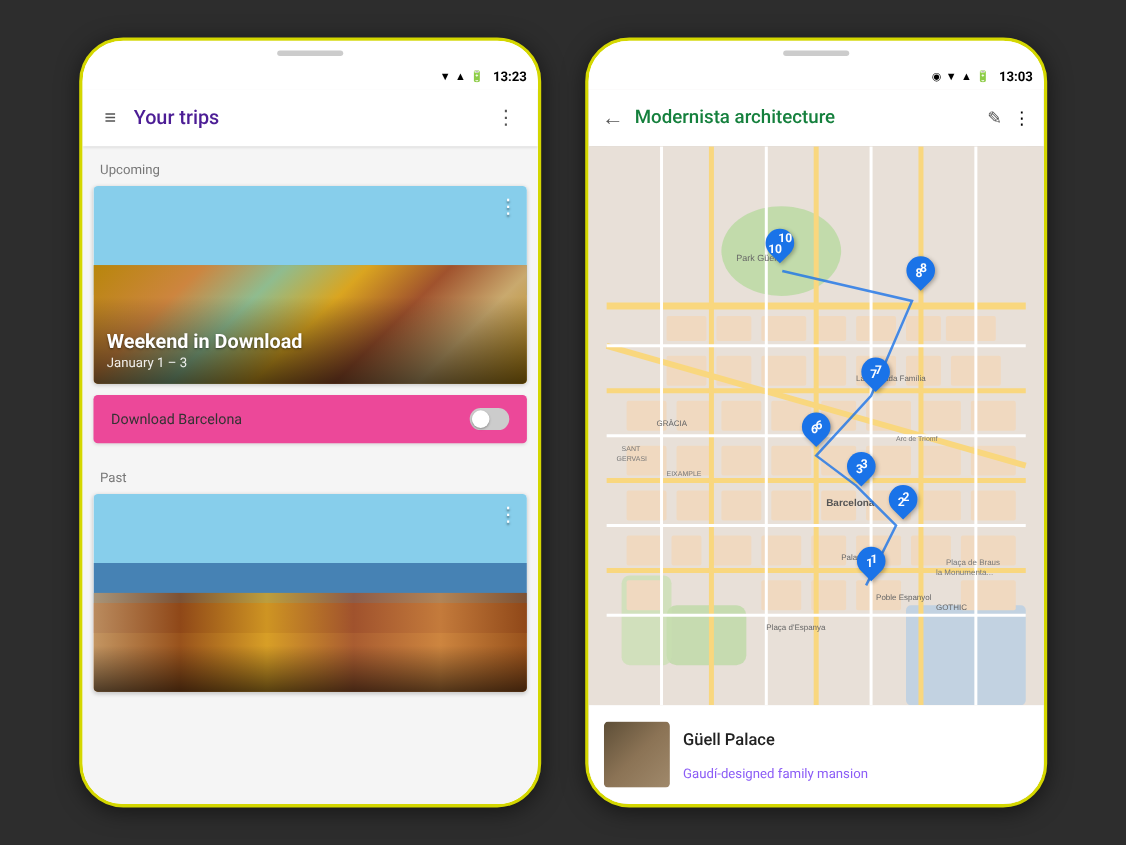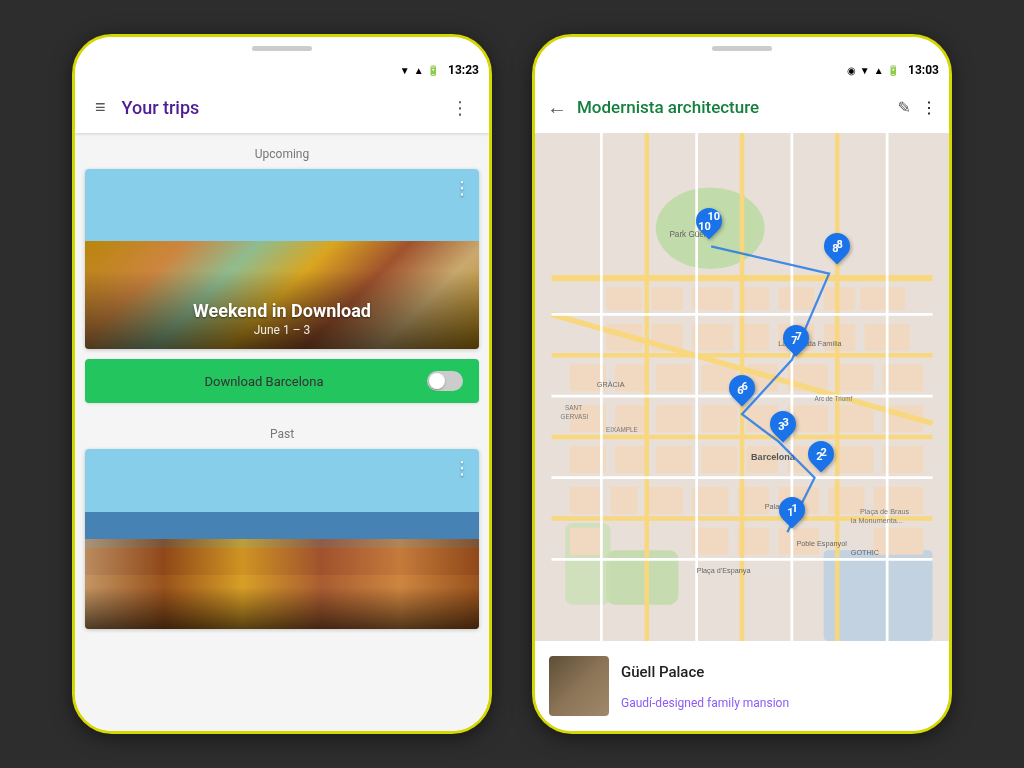--- a/index.html
+++ b/index.html
@@ -106,21 +106,20 @@
       font-size: 18px;
       color: #555;
       cursor: pointer;
       padding: 8px;
     }
 
     .scroll-content {
       flex: 1;
       overflow-y: auto;
       padding-bottom: 26px;
-      text-align: center;
     }
 
     .section-label {
       font-size: 12px;
       color: #777;
       padding: 14px 16px 8px;
       font-weight: 400;
     }
 
     .trip-card {
@@ -177,21 +176,21 @@
 
     .trip-more {
       position: absolute;
       top: 8px; right: 8px;
       color: white;
       font-size: 18px;
       text-shadow: 0 1px 2px rgba(0,0,0,0.5);
     }
 
     .download-row {
-      background: #22c55e;
+      background: #ec4899;
       display: flex;
       align-items: center;
       padding: 12px 16px;
       margin: 0 10px 10px;
       border-radius: 4px;
       box-shadow: 0 1px 3px rgba(0,0,0,0.1);
     }
 
     .download-label {
       flex: 1;
@@ -391,21 +390,21 @@
     </div>
 
     <div class="scroll-content">
       <div class="section-label">Upcoming</div>
 
       <div class="trip-card">
         <div class="trip-image">
           <div class="barcelona-scene"></div>
           <div class="trip-card-overlay">
             <div class="trip-title">Weekend in Download</div>
-            <div class="trip-dates">June 1 – 3</div>
+            <div class="trip-dates">January 1 – 3</div>
           </div>
           <span class="trip-more">⋮</span>
         </div>
       </div>
 
       <div class="download-row">
         <span class="download-label">Download Barcelona</span>
         <div class="toggle"></div>
       </div>
 

